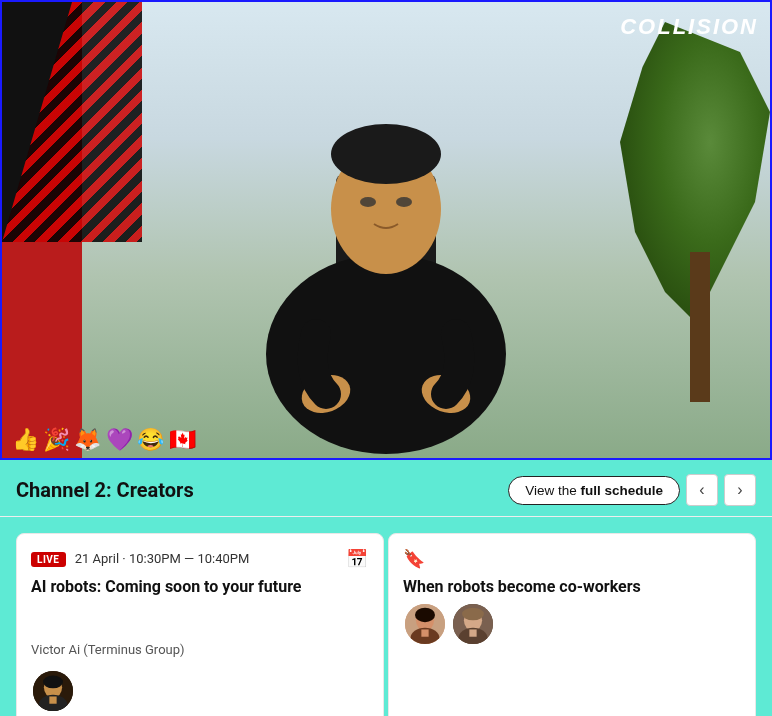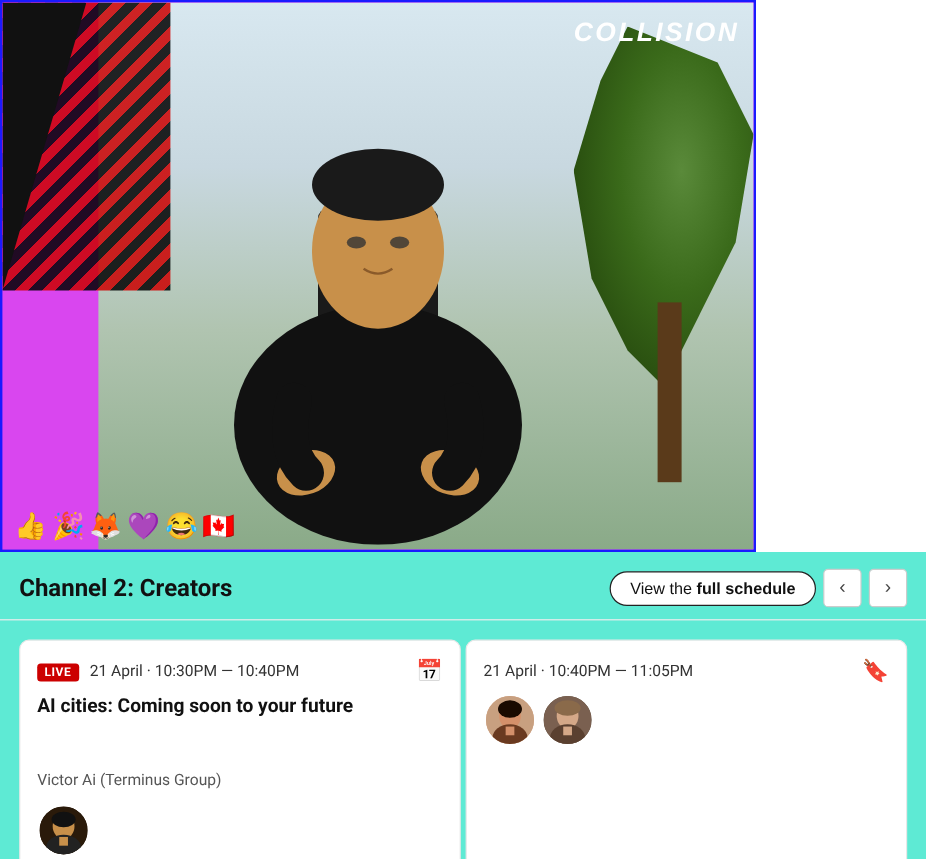--- a/index.html
+++ b/index.html
@@ -7,23 +7,23 @@
       font-family: -apple-system, BlinkMacSystemFont, 'Segoe UI', Roboto, sans-serif;
       background: #fff;
       width: 772px;
       min-height: 716px;
       overflow: hidden;
     }
 
     
     .video-container {
       position: relative;
-      width: 630px;
+      width: 772px;
       height: 460px;
-      background: #d946ef;
+      background: #b91c1c;
       overflow: hidden;
       border: 2px solid #1a1aff;
       padding-left: 12px;
     }
 
     
     .stripe-overlay {
       position: absolute;
       top: 0;
       left: 0;
@@ -361,42 +361,40 @@
   <div class="cards-row">
 
     <div class="card">
       <div class="card-datetime">
         <div>
           <span class="live-badge">LIVE</span>
           <span class="datetime-text">21 April · 10:30PM — 10:40PM</span>
         </div>
         <span class="calendar-icon">📅</span>
       </div>
-      <div class="card-title">AI cities: Coming soon to your future</div>
+      <div class="card-title">AI robots: Coming soon to your future</div>
       <div class="card-subtitle">Victor Ai (Terminus Group)</div>
       <div class="avatar-row">
         <div class="avatar avatar1">
           <svg class="avatar-svg" viewBox="0 0 44 44" xmlns="http://www.w3.org/2000/svg">
             <rect width="44" height="44" fill="#2a1a0a"></rect>
             <ellipse cx="22" cy="18" rx="10" ry="12" fill="#c8904a"></ellipse>
             <ellipse cx="22" cy="12" rx="11" ry="7" fill="#111"></ellipse>
             <ellipse cx="22" cy="38" rx="16" ry="12" fill="#222"></ellipse>
             <rect x="18" y="28" width="8" height="8" fill="#c8904a"></rect>
           </svg>
         </div>
       </div>
     </div>
 
     <div class="card">
       <div class="card-datetime">
-        <div>
-          <span class="datetime-text">21 April · 10:40PM — 11:05PM</span>
-        </div>
         <span class="bookmark-icon">🔖</span>
       </div>
+      <div class="card-title">When robots become co-workers</div>
       <div class="avatar-row">
         <div class="avatar avatar2a" style="margin-right:4px;">
           <svg class="avatar-svg" viewBox="0 0 44 44" xmlns="http://www.w3.org/2000/svg">
             <rect width="44" height="44" fill="#c8a080"></rect>
             <ellipse cx="22" cy="18" rx="10" ry="12" fill="#d4906a"></ellipse>
             <ellipse cx="22" cy="12" rx="11" ry="8" fill="#1a0a00"></ellipse>
             <ellipse cx="22" cy="38" rx="16" ry="12" fill="#6a3a20"></ellipse>
             <rect x="18" y="28" width="8" height="8" fill="#d4906a"></rect>
           </svg>
         </div>

